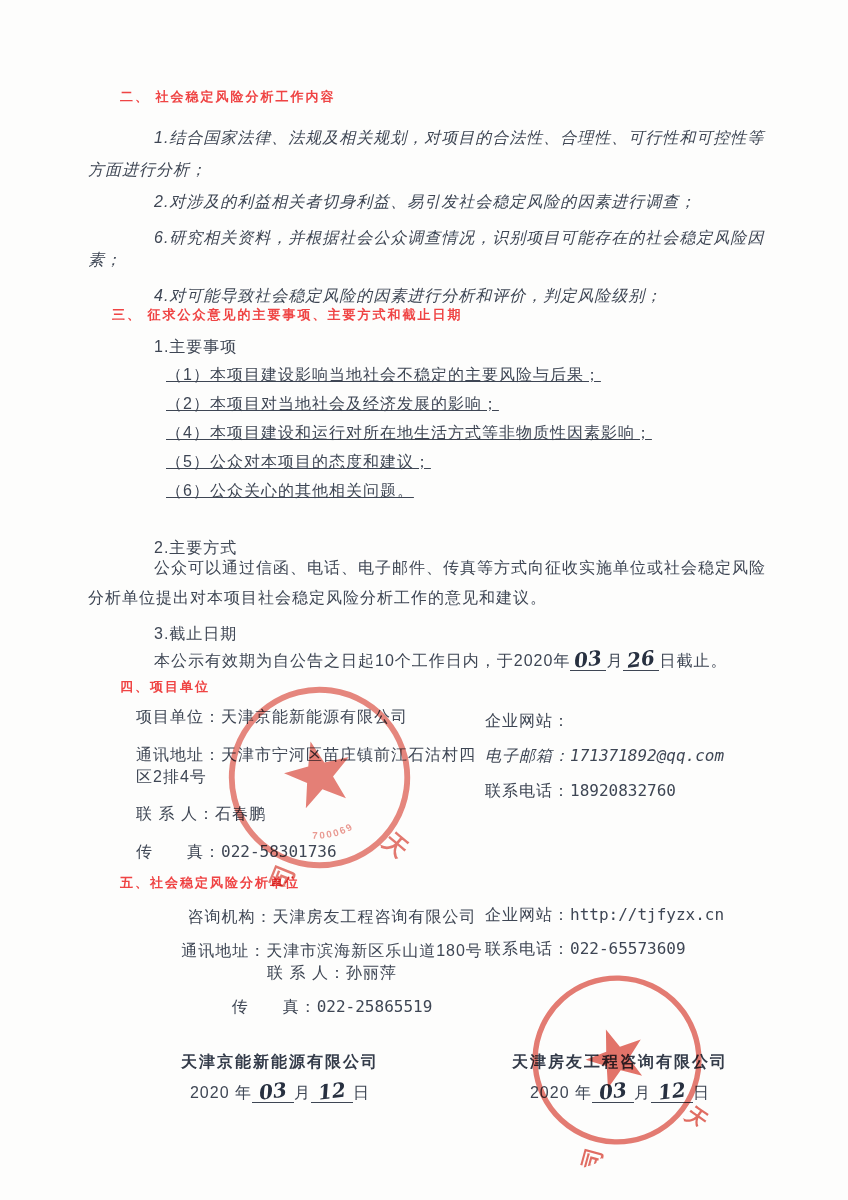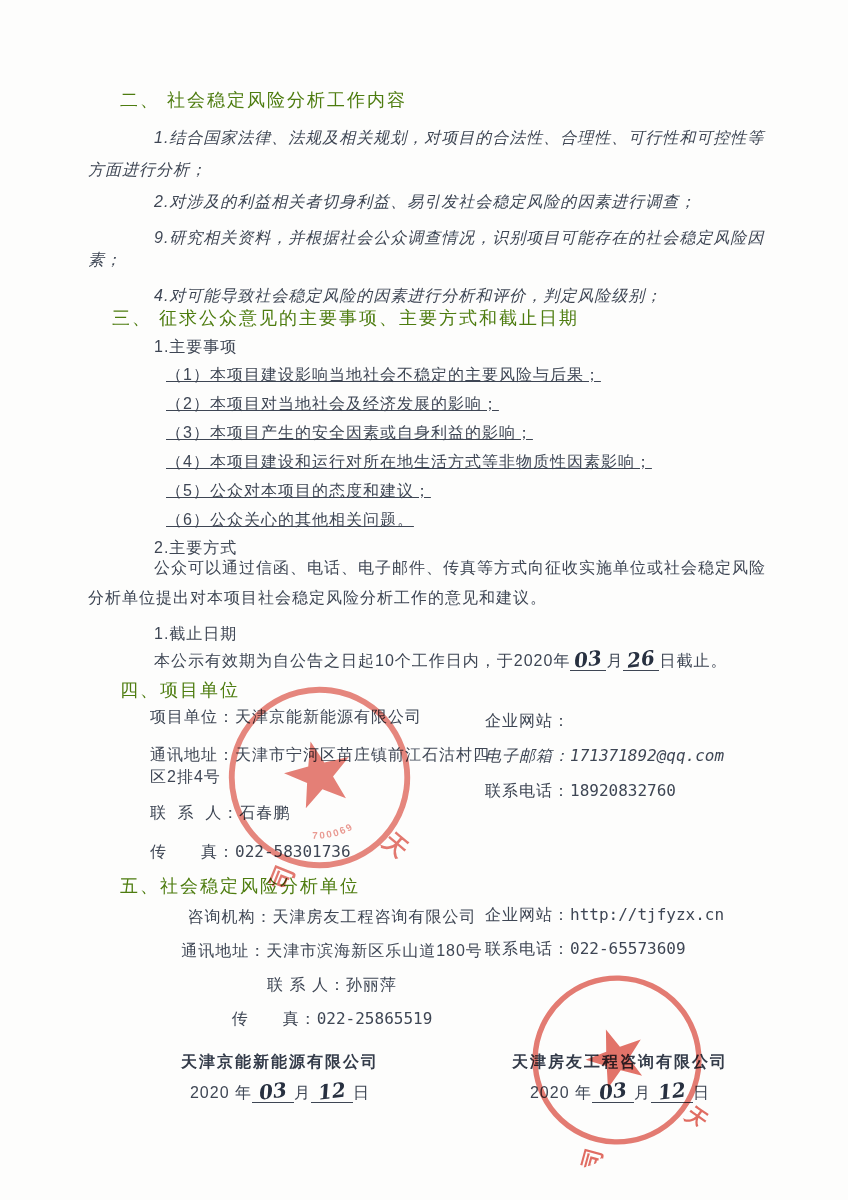--- a/index.html
+++ b/index.html
@@ -3,21 +3,21 @@
 <meta charset="utf-8">
 <style>
   html,body { margin:0; padding:0; background:#e8e8e8; }
   .page {
     position:relative; width:848px; height:1200px; margin:0 auto;
     background:#fdfdfc; overflow:hidden;
     font-family:"Liberation Sans", sans-serif;
     color:#3e4654; font-size:16px; letter-spacing:1px;
   }
   .abs { position:absolute; }
-  .h1 { font-weight:normal; color:#4d7c0f; letter-spacing:2px; font-size:18px; }
+  .h1 { font-weight:bold; color:#ef4444; letter-spacing:2px; font-size:13px; }
   .para { width:682px; line-height:32px; margin:0; text-indent:66px; }
   .sub-title { line-height:22px; }
   .matter-item { line-height:22px; margin:0 0 7px 0; letter-spacing:1px; }
   .row { line-height:22px; }
   .label { color:#3e4654; }
   .mono { font-family:"DejaVu Sans Mono", monospace; letter-spacing:0; }
   .uline {
     display:inline-block; min-width:36px; text-align:center;
     border-bottom:1.5px solid #3e4654; line-height:18px; vertical-align:baseline;
   }
@@ -34,58 +34,57 @@
 </style>
 </head>
 <body>
 
 <div class="page">
 
   <div class="abs h1" style="left:120px; top:88px;">二、 社会稳定风险分析工作内容</div>
   <div class="abs" style="left:88px; top:122px;font-style:italic;">
     <p class="para">1.结合国家法律、法规及相关规划，对项目的合法性、合理性、可行性和可控性等方面进行分析；</p>
     <p class="para" style="line-height:22px; margin:5px 0 14px;">2.对涉及的利益相关者切身利益、易引发社会稳定风险的因素进行调查；</p>
-    <p class="para" style="line-height:22px; margin:0 0 14px;">9.研究相关资料，并根据社会公众调查情况，识别项目可能存在的社会稳定风险因素；</p>
+    <p class="para" style="line-height:22px; margin:0 0 14px;">6.研究相关资料，并根据社会公众调查情况，识别项目可能存在的社会稳定风险因素；</p>
     <p class="para" style="line-height:22px; margin:0 0 9px;">4.对可能导致社会稳定风险的因素进行分析和评价，判定风险级别；</p>
   </div>
 
   <div class="abs h1" style="left:112px; top:306px;">三、 征求公众意见的主要事项、主要方式和截止日期</div>
   <div class="abs sub-title" style="left:154px; top:336px;">1.主要事项</div>
   <div class="abs" style="left:166px; top:364px;text-decoration:underline;">
     <div class="matter-item">（1）本项目建设影响当地社会不稳定的主要风险与后果；</div>
     <div class="matter-item">（2）本项目对当地社会及经济发展的影响；</div>
-    <div class="matter-item">（3）本项目产生的安全因素或自身利益的影响；</div>
     <div class="matter-item">（4）本项目建设和运行对所在地生活方式等非物质性因素影响；</div>
     <div class="matter-item">（5）公众对本项目的态度和建议；</div>
     <div class="matter-item">（6）公众关心的其他相关问题。</div>
   </div>
   <div class="abs sub-title" style="left:154px; top:537px;">2.主要方式</div>
   <p class="abs para" style="left:88px; top:553px; line-height:30px;">公众可以通过信函、电话、电子邮件、传真等方式向征收实施单位或社会稳定风险分析单位提出对本项目社会稳定风险分析工作的意见和建议。</p>
-  <div class="abs sub-title" style="left:154px; top:623px;">1.截止日期</div>
+  <div class="abs sub-title" style="left:154px; top:623px;">3.截止日期</div>
   <div class="abs" style="left:154px; top:650px; line-height:22px;">
     <span>本公示有效期为自公告之日起10个工作日内，于2020年</span><span class="uline"><span class="hw">03</span></span><span>月</span><span class="uline"><span class="hw">26</span></span><span>日截止。</span>
   </div>
 
   <div class="abs h1" style="left:120px; top:678px;">四、项目单位</div>
-  <div class="abs" style="left:150px; top:706px; width:340px;">
+  <div class="abs" style="left:136px; top:706px; width:340px;">
     <div class="row" style="margin-bottom:16px;"><span class="label">项目单位：</span><span>天津京能新能源有限公司</span></div>
     <div class="row" style="margin-bottom:15px;"><span class="label">通讯地址：</span><span>天津市宁河区苗庄镇前江石沽村四区2排4号</span></div>
-    <div class="row" style="margin-top:1px; margin-bottom:16px;font-family:Liberation Mono, monospace;"><span class="label">联 系 人：</span><span>石春鹏</span></div>
+    <div class="row" style="margin-top:1px; margin-bottom:16px;"><span class="label">联 系 人：</span><span>石春鹏</span></div>
     <div class="row"><span class="label">传　　真：</span><span class="mono">022-58301736</span></div>
   </div>
   <div class="abs" style="left:485px; top:710px;">
     <div class="row" style="margin-bottom:13px;"><span class="label">企业网站：</span><span class="mono"></span></div>
     <div class="row" style="margin-bottom:13px;font-style:italic;"><span class="label">电子邮箱：</span><span class="mono">171371892@qq.com</span></div>
     <div class="row"><span class="label">联系电话：</span><span class="mono">18920832760</span></div>
   </div>
 
   <div class="abs h1" style="left:120px; top:874px;">五、社会稳定风险分析单位</div>
   <div class="abs" style="left:162px; top:906px; width:340px;text-align:center;">
     <div class="row" style="margin-bottom:12px;"><span class="label">咨询机构：</span><span>天津房友工程咨询有限公司</span></div>
-    <div class="row" style="margin-bottom:12px;"><span class="label">通讯地址：</span><span>天津市滨海新区乐山道180号</span></div>
+    <div class="row" style=""><span class="label">通讯地址：</span><span>天津市滨海新区乐山道180号</span></div>
     <div class="row" style="margin-bottom:12px;"><span class="label">联 系 人：</span><span>孙丽萍</span></div>
     <div class="row"><span class="label">传　　真：</span><span class="mono">022-25865519</span></div>
   </div>
   <div class="abs" style="left:485px; top:904px;">
     <div class="row" style="margin-bottom:12px;"><span class="label">企业网站：</span><span class="mono">http://tjfyzx.cn</span></div>
     <div class="row"><span class="label">联系电话：</span><span class="mono">022-65573609</span></div>
   </div>
 
   <div class="abs sig" style="left:140px; top:1050px; width:280px;">
     <div class="sig-company">天津京能新能源有限公司</div>

